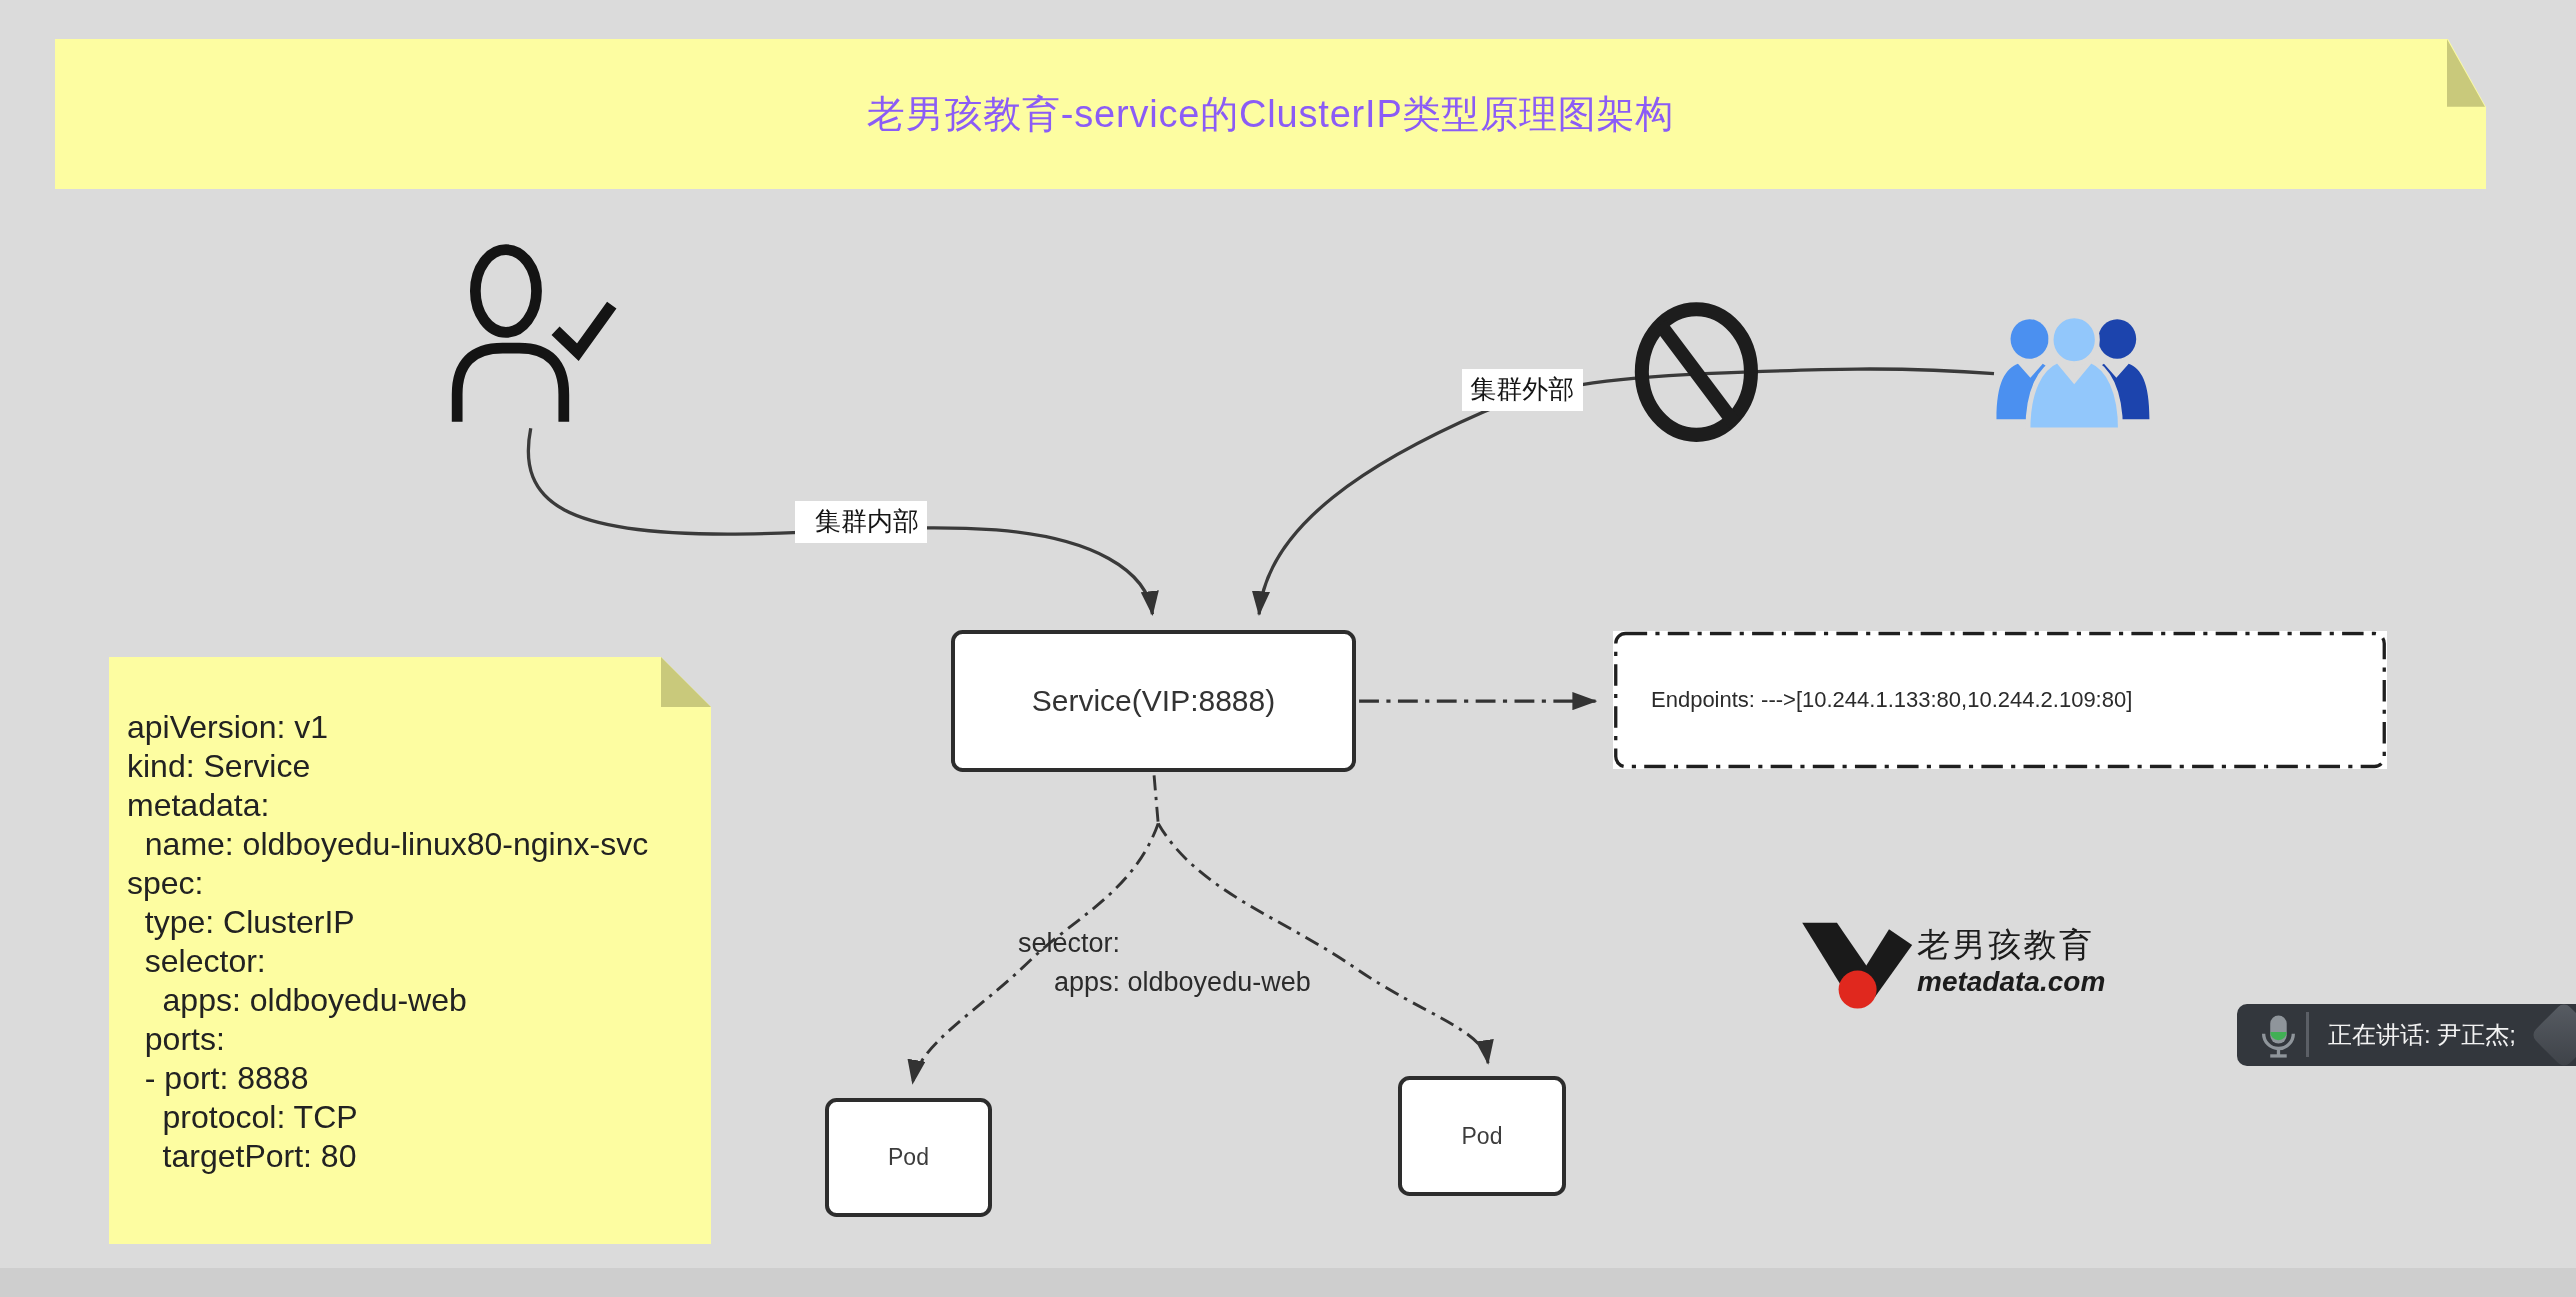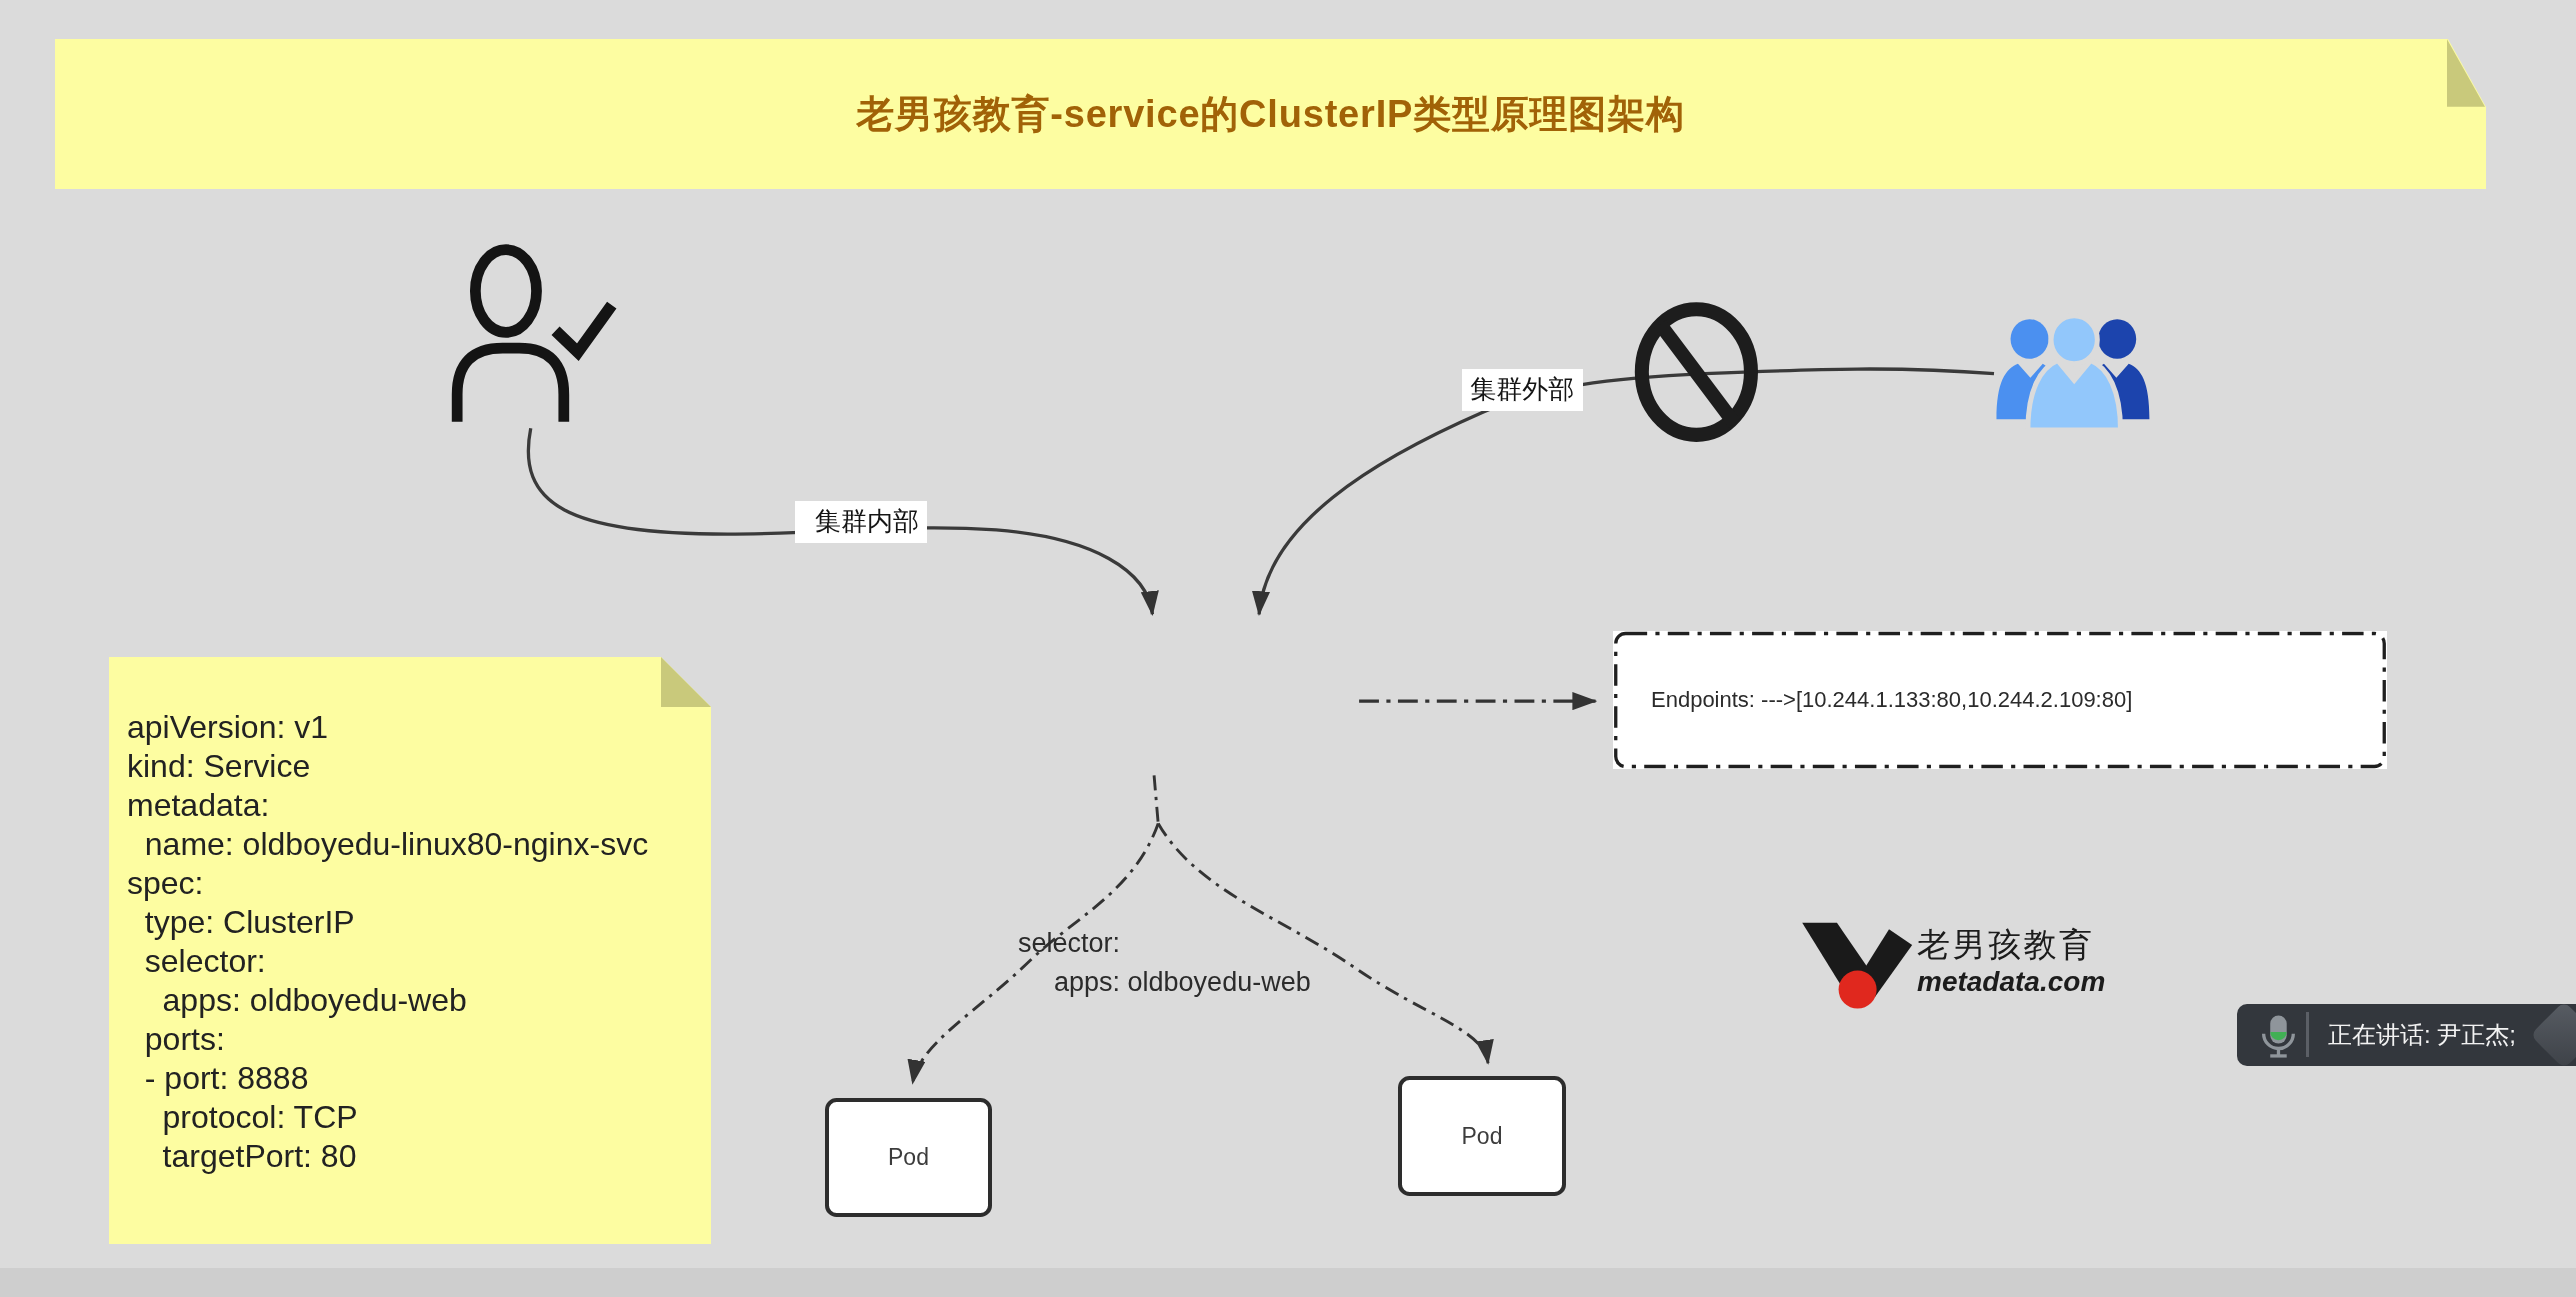--- a/index.html
+++ b/index.html
@@ -7,21 +7,21 @@
   #screen{position:relative;width:2576px;height:1298px;background:var(--canvas,#dbdbdb);overflow:hidden;}
   #diagram-svg{position:absolute;left:0;top:0;width:2576px;height:1298px;}
 
   .sticky{position:absolute;background:var(--note_yellow,#fdfda1);}
   .fold{position:absolute;top:0;right:0;display:block;}
 
   #title-banner{left:55px;top:39px;width:2431px;height:150px;
     clip-path:polygon(0 0, calc(100% - 38px) 0, 100% 68px, 100% 100%, 0 100%);}
   #title-banner .title-text{position:absolute;left:0;right:0;top:0;bottom:0;
     display:flex;align-items:center;justify-content:center;
-    font-size:38px;font-weight:700;color:#a16207;letter-spacing:0.8px;}
+    font-size:38px;font-weight:400;color:#8b5cf6;letter-spacing:0.8px;}
 
   #yaml-note{left:109px;top:657px;width:602px;height:587px;
     clip-path:polygon(0 0, calc(100% - 50px) 0, 100% 50px, 100% 100%, 0 100%);}
   #yaml-note pre{position:absolute;left:18px;top:51px;margin:0;
     font-family:"Liberation Sans", sans-serif;
     font-size:32px;line-height:39px;color:#222;white-space:pre;}
 
   .edge-label{position:absolute;background:#ffffff;color:#151515;
     font-size:26px;padding:3.3px 8.3px;white-space:nowrap;}
   #label-internal{left:795px;top:501px;padding-left:20px;}
@@ -112,20 +112,23 @@
   <div id="title-banner" class="sticky">
     <div class="title-text">老男孩教育-service的ClusterIP类型原理图架构</div>
   </div>
   <svg class="fold" style="position:absolute;left:2447px;top:39px;" width="38" height="68" viewBox="0 0 46 82">
     <polygon points="0,0 46,82 0,82" style="fill:var(--note_fold,#c9c97b)"></polygon>
   </svg>
 
   <div id="label-internal" class="edge-label">集群内部</div>
   <div id="label-external" class="edge-label">集群外部</div>
 
+  <div id="service-box" class="node-box">
+    <span>Service(VIP:8888)</span>
+  </div>
 
   <div id="endpoints-box">
     <svg class="ep-border" width="774" height="138" viewBox="0 0 936 167">
       <rect x="3" y="3" width="930" height="161" rx="12" fill="none" stroke="#1f1f1f" stroke-width="4" stroke-dasharray="26 10 5 10"></rect>
     </svg>
     <div class="ep-text">Endpoints: ---&gt;[10.244.1.133:80,10.244.2.109:80]</div>
   </div>
 
   <div id="selector-note">
     <div>selector:</div>

